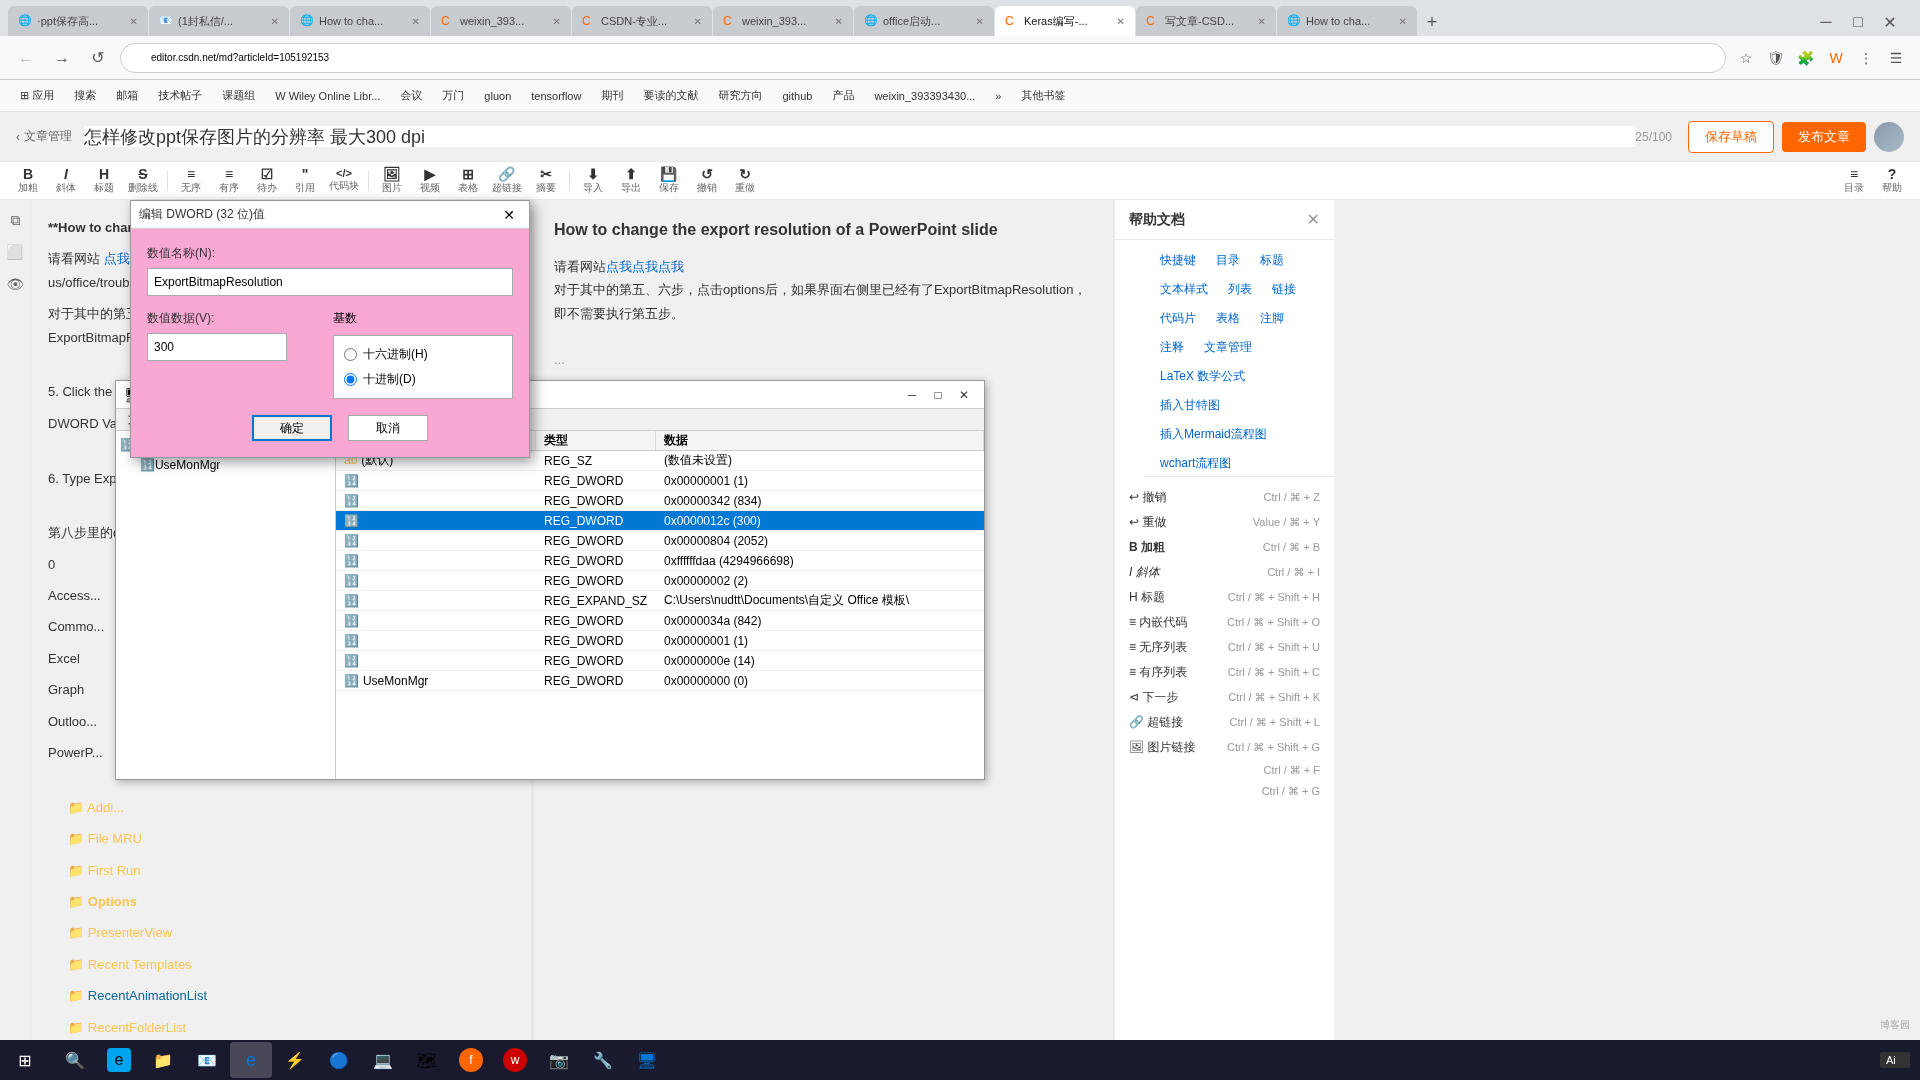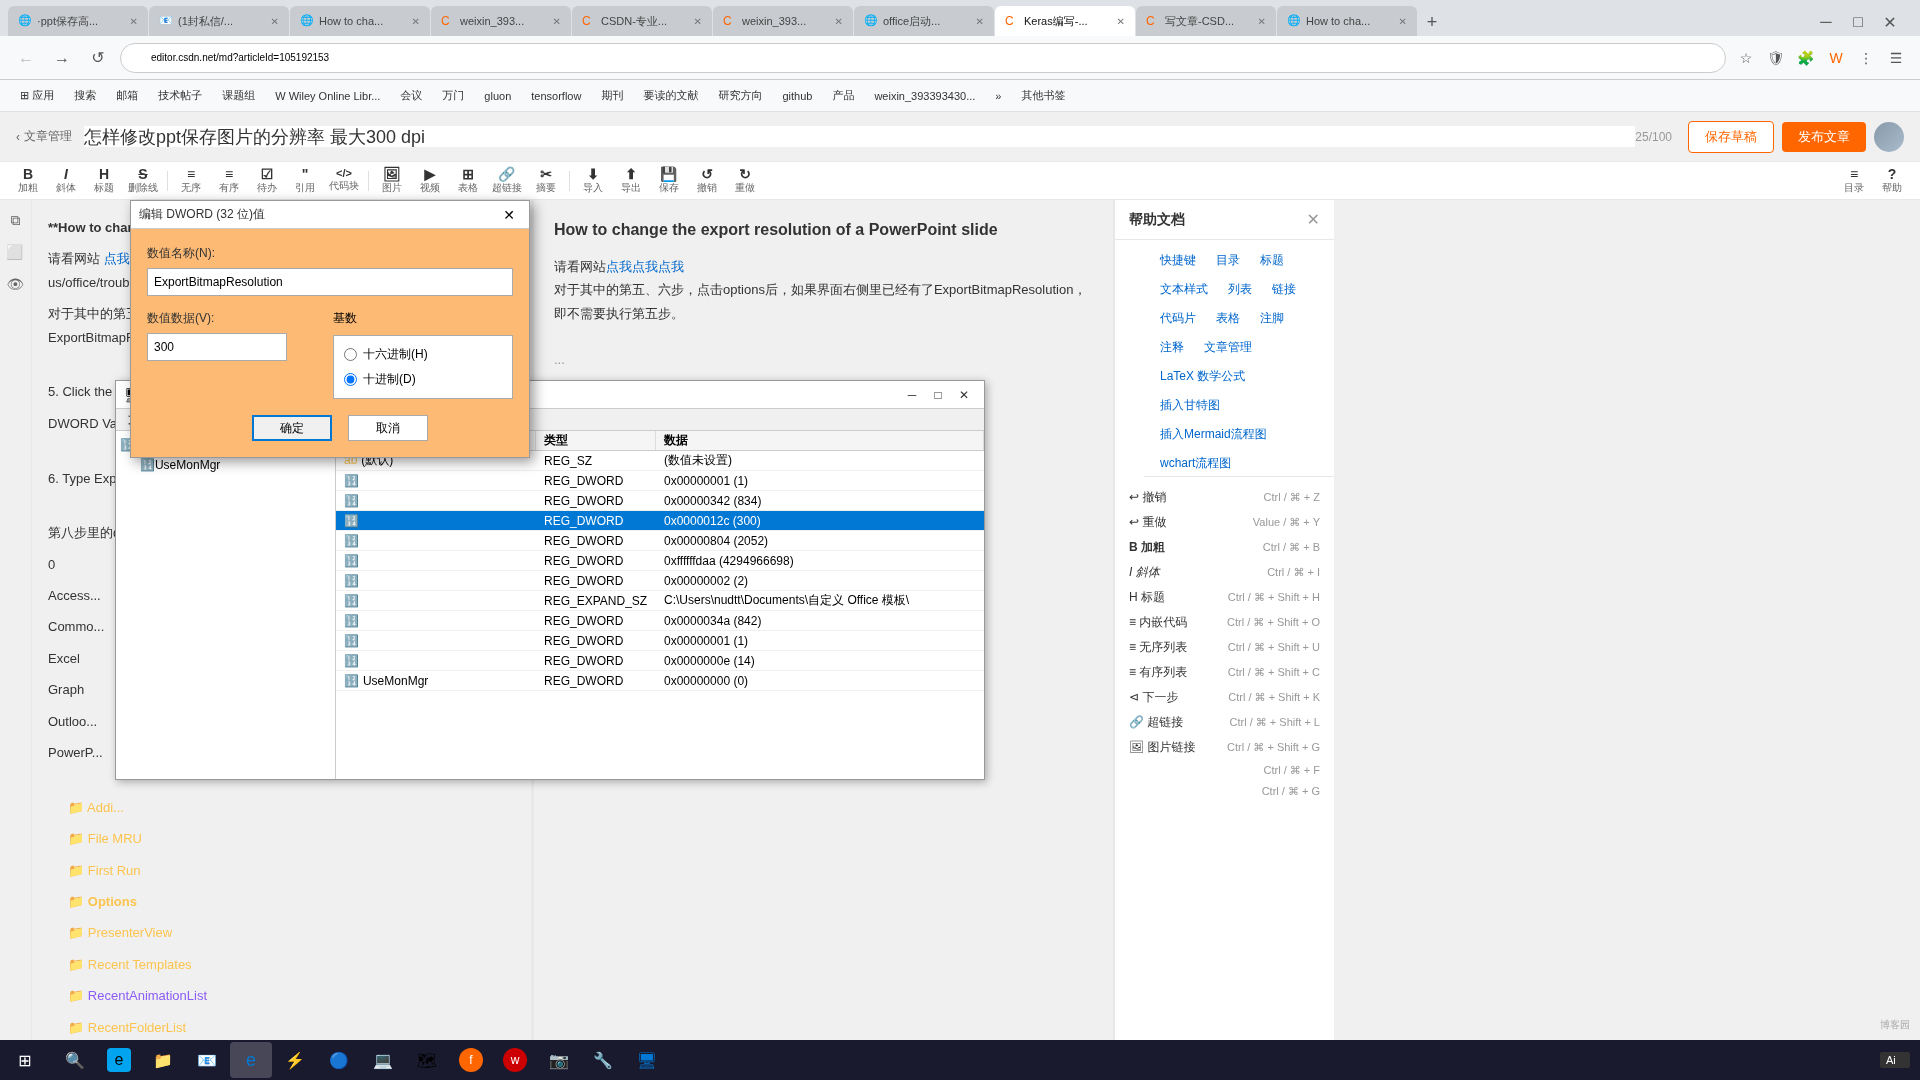--- a/index.html
+++ b/index.html
@@ -97,21 +97,21 @@
     .reg-col-header:nth-child(1) { width: 200px; }
     .reg-col-header:nth-child(2) { width: 120px; }
     .reg-col-header:nth-child(3) { flex: 1; }
     .reg-row { display: flex; height: 20px; align-items: center; border-bottom: 1px solid #f0f0f0; }
     .reg-row.selected { background: #0078d4; color: #fff; }
     .reg-cell { padding: 0 8px; font-size: 12px; overflow: hidden; text-overflow: ellipsis; white-space: nowrap; }
     .reg-cell:nth-child(1) { width: 200px; }
     .reg-cell:nth-child(2) { width: 120px; }
     .reg-cell:nth-child(3) { flex: 1; }
     .reg-cell .reg-name-icon { margin-right: 4px; color: #fcc44e; }
-    .dword-dialog { position: absolute; top: 200px; left: 130px; width: 400px; background: #fdba74; border: 1px solid #999; box-shadow: 4px 4px 12px rgba(0,0,0,0.4); z-index: 200; }
+    .dword-dialog { position: absolute; top: 200px; left: 130px; width: 400px; background: #f9a8d4; border: 1px solid #999; box-shadow: 4px 4px 12px rgba(0,0,0,0.4); z-index: 200; }
     .dialog-titlebar { display: flex; align-items: center; height: 28px; background: #fff; border-bottom: 1px solid #ccc; padding: 0 8px; }
     .dialog-title { flex: 1; font-size: 12px; color: #333; }
     .dialog-close { width: 24px; height: 20px; display: flex; align-items: center; justify-content: center; cursor: pointer; font-size: 14px; }
     .dialog-body { padding: 16px; }
     .dialog-label { font-size: 12px; color: #333; margin-bottom: 6px; }
     .dialog-input { width: 100%; height: 28px; border: 1px solid #aaa; padding: 0 6px; font-size: 12px; outline: none; background: #fff; margin-bottom: 14px; }
     .dialog-row { display: flex; gap: 16px; }
     .dialog-col-left { flex: 1; }
     .dialog-col-right { width: 180px; }
     .base-label { font-size: 12px; margin-bottom: 8px; }
@@ -407,21 +407,21 @@
       <p>Outloo...</p>
       <p>PowerP...</p>
       <br>
       <div style="margin-left: 20px;">
         <p style="color: #fcc44e;">📁 Addi...</p>
         <p style="color: #fcc44e;">📁 File MRU</p>
         <p style="color: #fcc44e;">📁 First Run</p>
         <p style="color: #fcc44e; font-weight:bold;">📁 Options</p>
         <p style="color: #fcc44e;">📁 PresenterView</p>
         <p style="color: #fcc44e;">📁 Recent Templates</p>
-        <p style="color: #8b5cf6;">📁 RecentAnimationList</p>
+        <p style="color: #0369a1;">📁 RecentAnimationList</p>
         <p style="color: #fcc44e;">📁 RecentFolderList</p>
         <p style="color: #fcc44e;">📁 Resiliency</p>
 
       </div>
     </div>
 
     <div class="preview-separator"></div>
 
     <div class="editor-preview">
       <h3>How to change the export resolution of a PowerPoint slide</h3>

